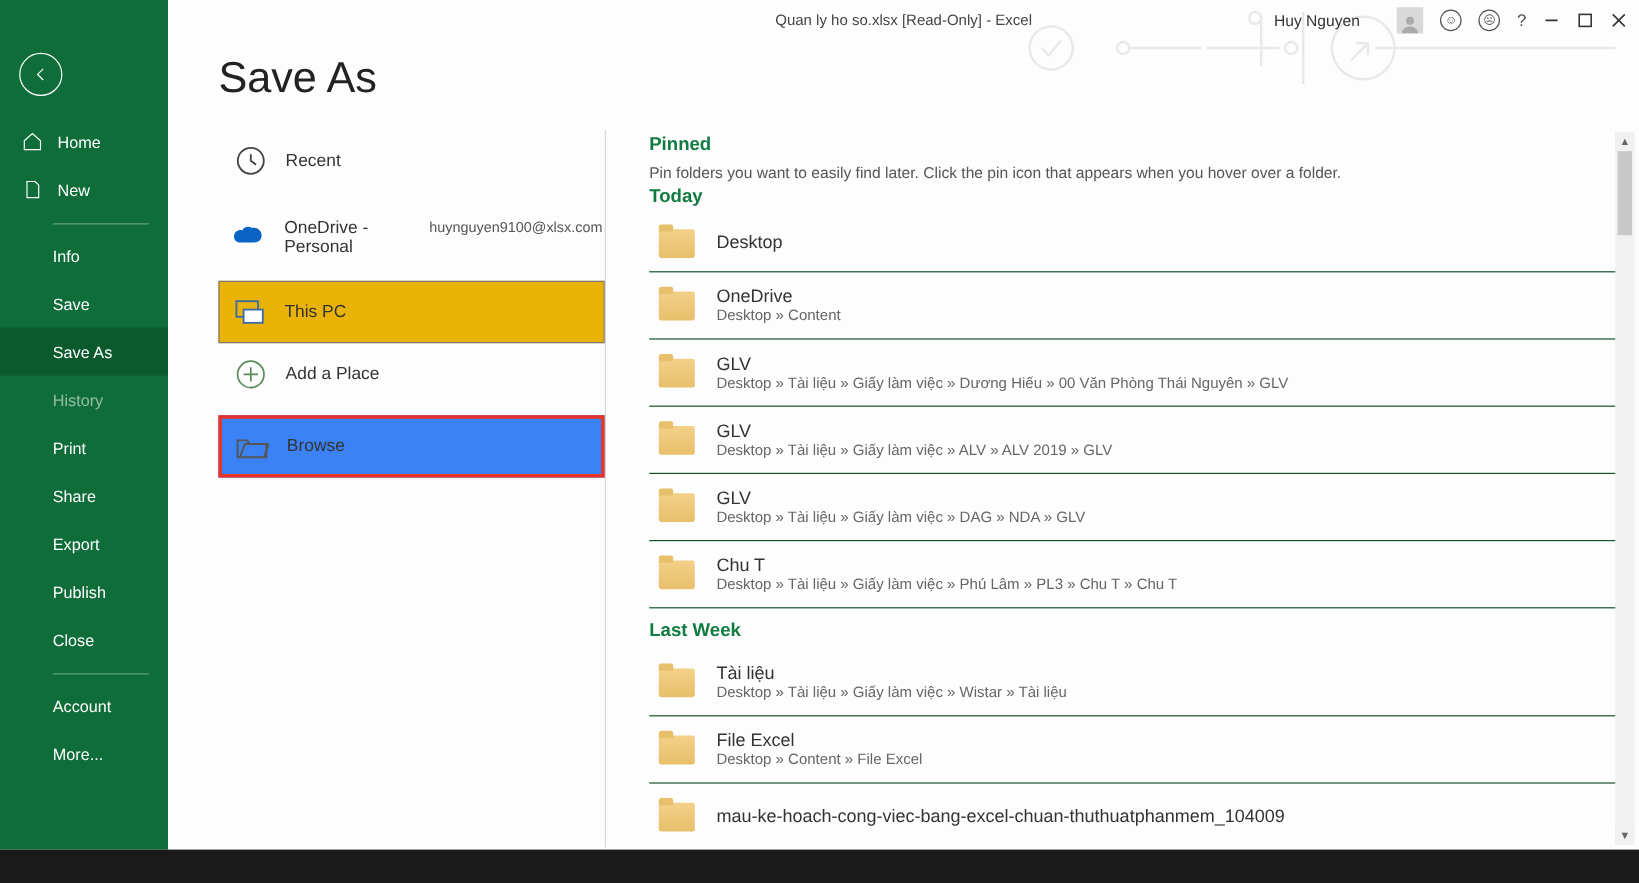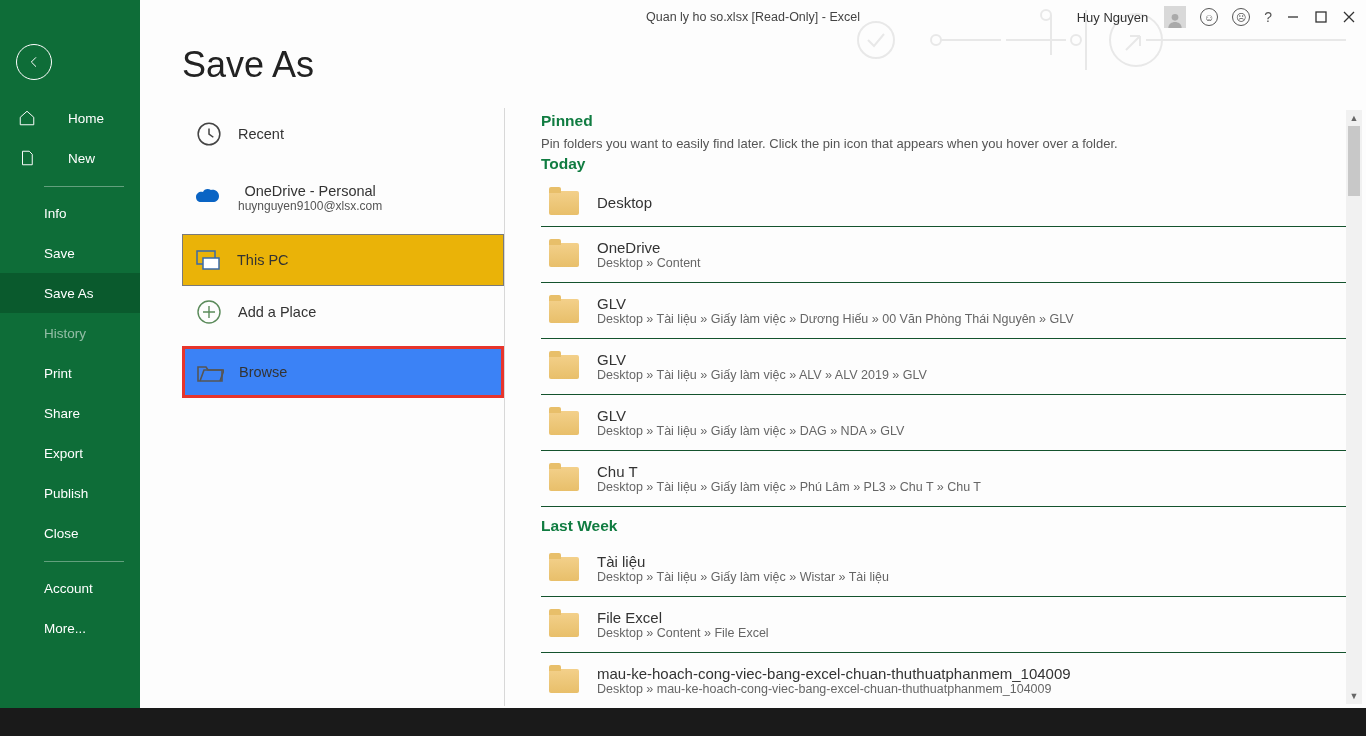--- a/index.html
+++ b/index.html
@@ -4,52 +4,52 @@
 <style>
   * { box-sizing: border-box; margin: 0; padding: 0; font-family: "Segoe UI", Arial, sans-serif; }
   html, body { width: 1366px; height: 736px; overflow: hidden; background: #fff; }
   .app { display: flex; width: 100%; height: 708px; position: relative; }
   .taskbar { position: absolute; bottom: 0; left: 0; right: 0; height: 28px; background: #1a1a1a; }
 
   
   .sidebar { width: 140px; background: #0e6d38; color: #fff; display: flex; flex-direction: column; padding-top: 44px; }
   .back-btn { width: 36px; height: 36px; border: 1px solid #fff; border-radius: 50%; margin-left: 16px; margin-bottom: 18px; display: flex; align-items: center; justify-content: center; cursor: pointer; }
   .back-btn svg { width: 16px; height: 16px; fill: none; stroke: #fff; stroke-width: 1.5; }
-  .nav-item { display: flex; align-items: center; height: 40px; padding-left: 18px; cursor: pointer; font-size: 13.5px; gap: 20px; }
+  .nav-item { display: flex; align-items: center; height: 40px; padding-left: 18px; cursor: pointer; font-size: 13.5px; }
   .nav-item.active { background: #0a5a2d; }
   .nav-item .icon { width: 18px; height: 18px; margin-right: 12px; display: inline-flex; align-items: center; justify-content: center; }
   .nav-item .icon svg { stroke: #fff; fill: none; stroke-width: 1.3; }
   .nav-item.noicon { padding-left: 44px; }
   .nav-item.disabled { color: rgba(255,255,255,0.55); }
   .divider { border-top: 1px solid rgba(255,255,255,0.35); margin: 8px 16px 6px 44px; }
 
   
   .main { flex: 1; background: #fdfdfd; position: relative; display: flex; flex-direction: column; }
   .titlebar { position: absolute; top: 0; left: 0; right: 0; height: 36px; display: flex; align-items: center; justify-content: center; }
   .titlebar-text { font-size: 12.5px; color: #444; position: absolute; left: 50%; transform: translateX(-50%); top: 10px; text-align: center; }
   .titlebar-right { position: absolute; right: 10px; top: 6px; display: flex; align-items: center; gap: 14px; }
-  .titlebar-right .user { font-size: 13px; color: #333; margin-right: 2px;}
+  .titlebar-right .user { font-size: 13px; color: #333; margin-right: 17px;}
   .titlebar-right .face-icon { width: 18px; height: 18px; border: 1.4px solid #555; border-radius: 50%; display:inline-flex; align-items:center; justify-content:center; font-size:10px; color:#555;}
   .titlebar-right .avatar { width: 22px; height: 22px; background:#d9d9d9; display:inline-flex; align-items:flex-end; justify-content:center;}
   .winbtn { width: 14px; height: 14px; display:inline-block; }
   .bg-art { position:absolute; top:0; right:0; width:520px; height:90px; pointer-events:none; opacity:0.5;}
 
   .page-title { font-size: 36px; font-weight: 300; color: #222; margin: 44px 0 0 42px; }
 
   .content-row { display: flex; margin-top: 22px; height: calc(100% - 110px); }
 
   
   .locations { width: 364px; padding-left: 42px; }
   .loc-item { display: flex; align-items: center; height: 52px; padding-left: 10px; cursor: pointer; border: 2px solid transparent; }
   .loc-item .loc-icon { width: 30px; height: 30px; margin-right: 14px; display:flex; align-items:center; justify-content:center;}
   .loc-item .loc-text { font-size: 14.5px; color: #333; }
   .loc-item .loc-sub { font-size: 12px; color: #555; }
   .loc-item.selected { background: #eab308; border: 1.5px solid #7a7a7a; }
   .loc-item.highlight { background: #3b82f6; border: 3px solid #e7352c; }
-  .loc-vert { display:flex; flex-direction:column;text-align:center; }
+  .loc-vert { display:flex; flex-direction:row; }
 
   .vline { width: 1px; background: #d8d8d8; margin: 0 0 0 0; }
 
   
   .folder-pane { flex: 1; padding: 0 14px 0 36px; overflow: hidden; position: relative;}
   .section-label { color: #107c41; font-size: 15.5px; font-weight: 600; margin-top: 4px; margin-bottom: 6px; }
   .hint { font-size: 13px; color: #555; }
   .folder-row { display: flex; align-items: center; height: 56px; border-bottom: 1px solid #14532d; cursor: pointer; }
   .folder-row.short { height: 48px; }
   .folder-icon { width: 30px; height: 24px; background: linear-gradient(#f3d08a,#e8bf6a); border-radius: 2px; margin: 0 18px 0 8px; position: relative; }
@@ -285,21 +285,20 @@
               <div class="folder-icon"></div>
               <div class="folder-text">
                 <div class="folder-name">File Excel</div>
                 <div class="folder-path">Desktop » Content » File Excel</div>
               </div>
             </div>
             <div class="folder-row">
               <div class="folder-icon"></div>
               <div class="folder-text">
                 <div class="folder-name">mau-ke-hoach-cong-viec-bang-excel-chuan-thuthuatphanmem_104009</div>
-                <div class="folder-path">Desktop » mau-ke-hoach-cong-viec-bang-excel-chuan-thuthuatphanmem_104009</div>
               </div>
             </div>
           </div>
 
         <div class="scroll-track">
           <div class="scroll-btn" style="top:0">▲</div>
           <div class="scroll-thumb"></div>
           <div class="scroll-btn" style="bottom:0">▼</div>
         </div>
       </div>

